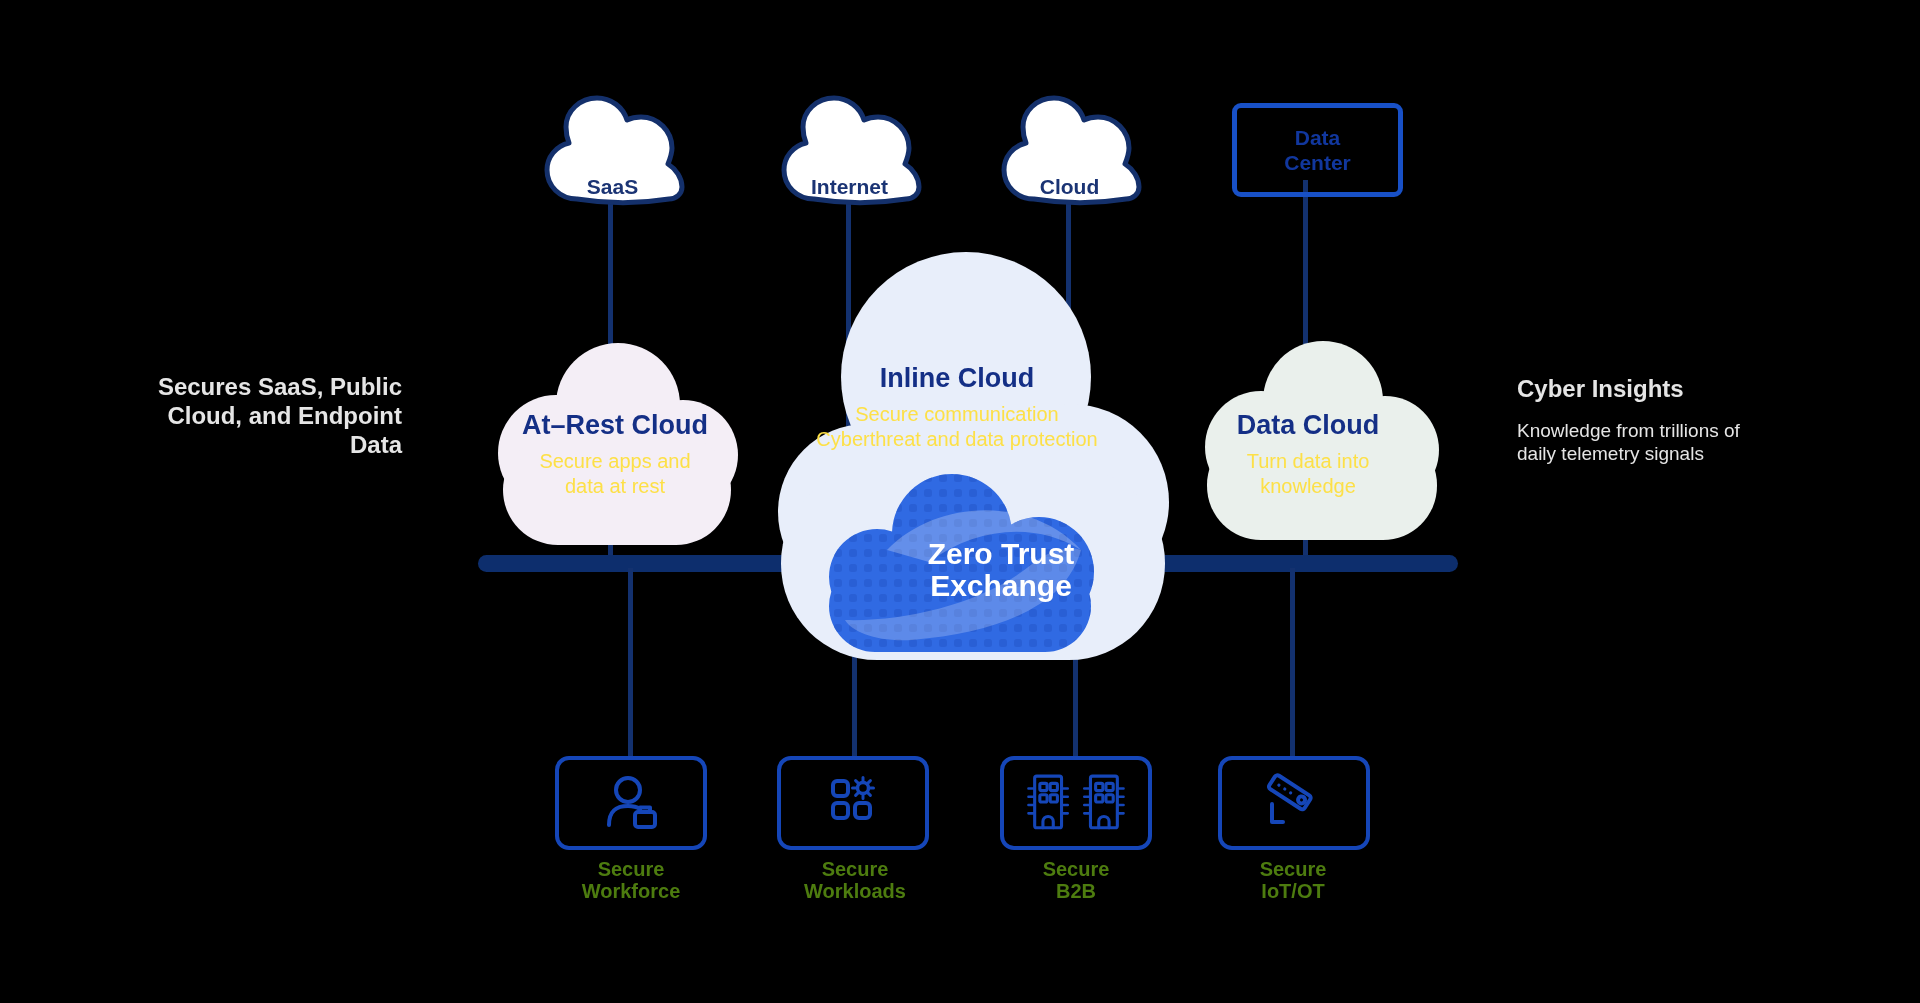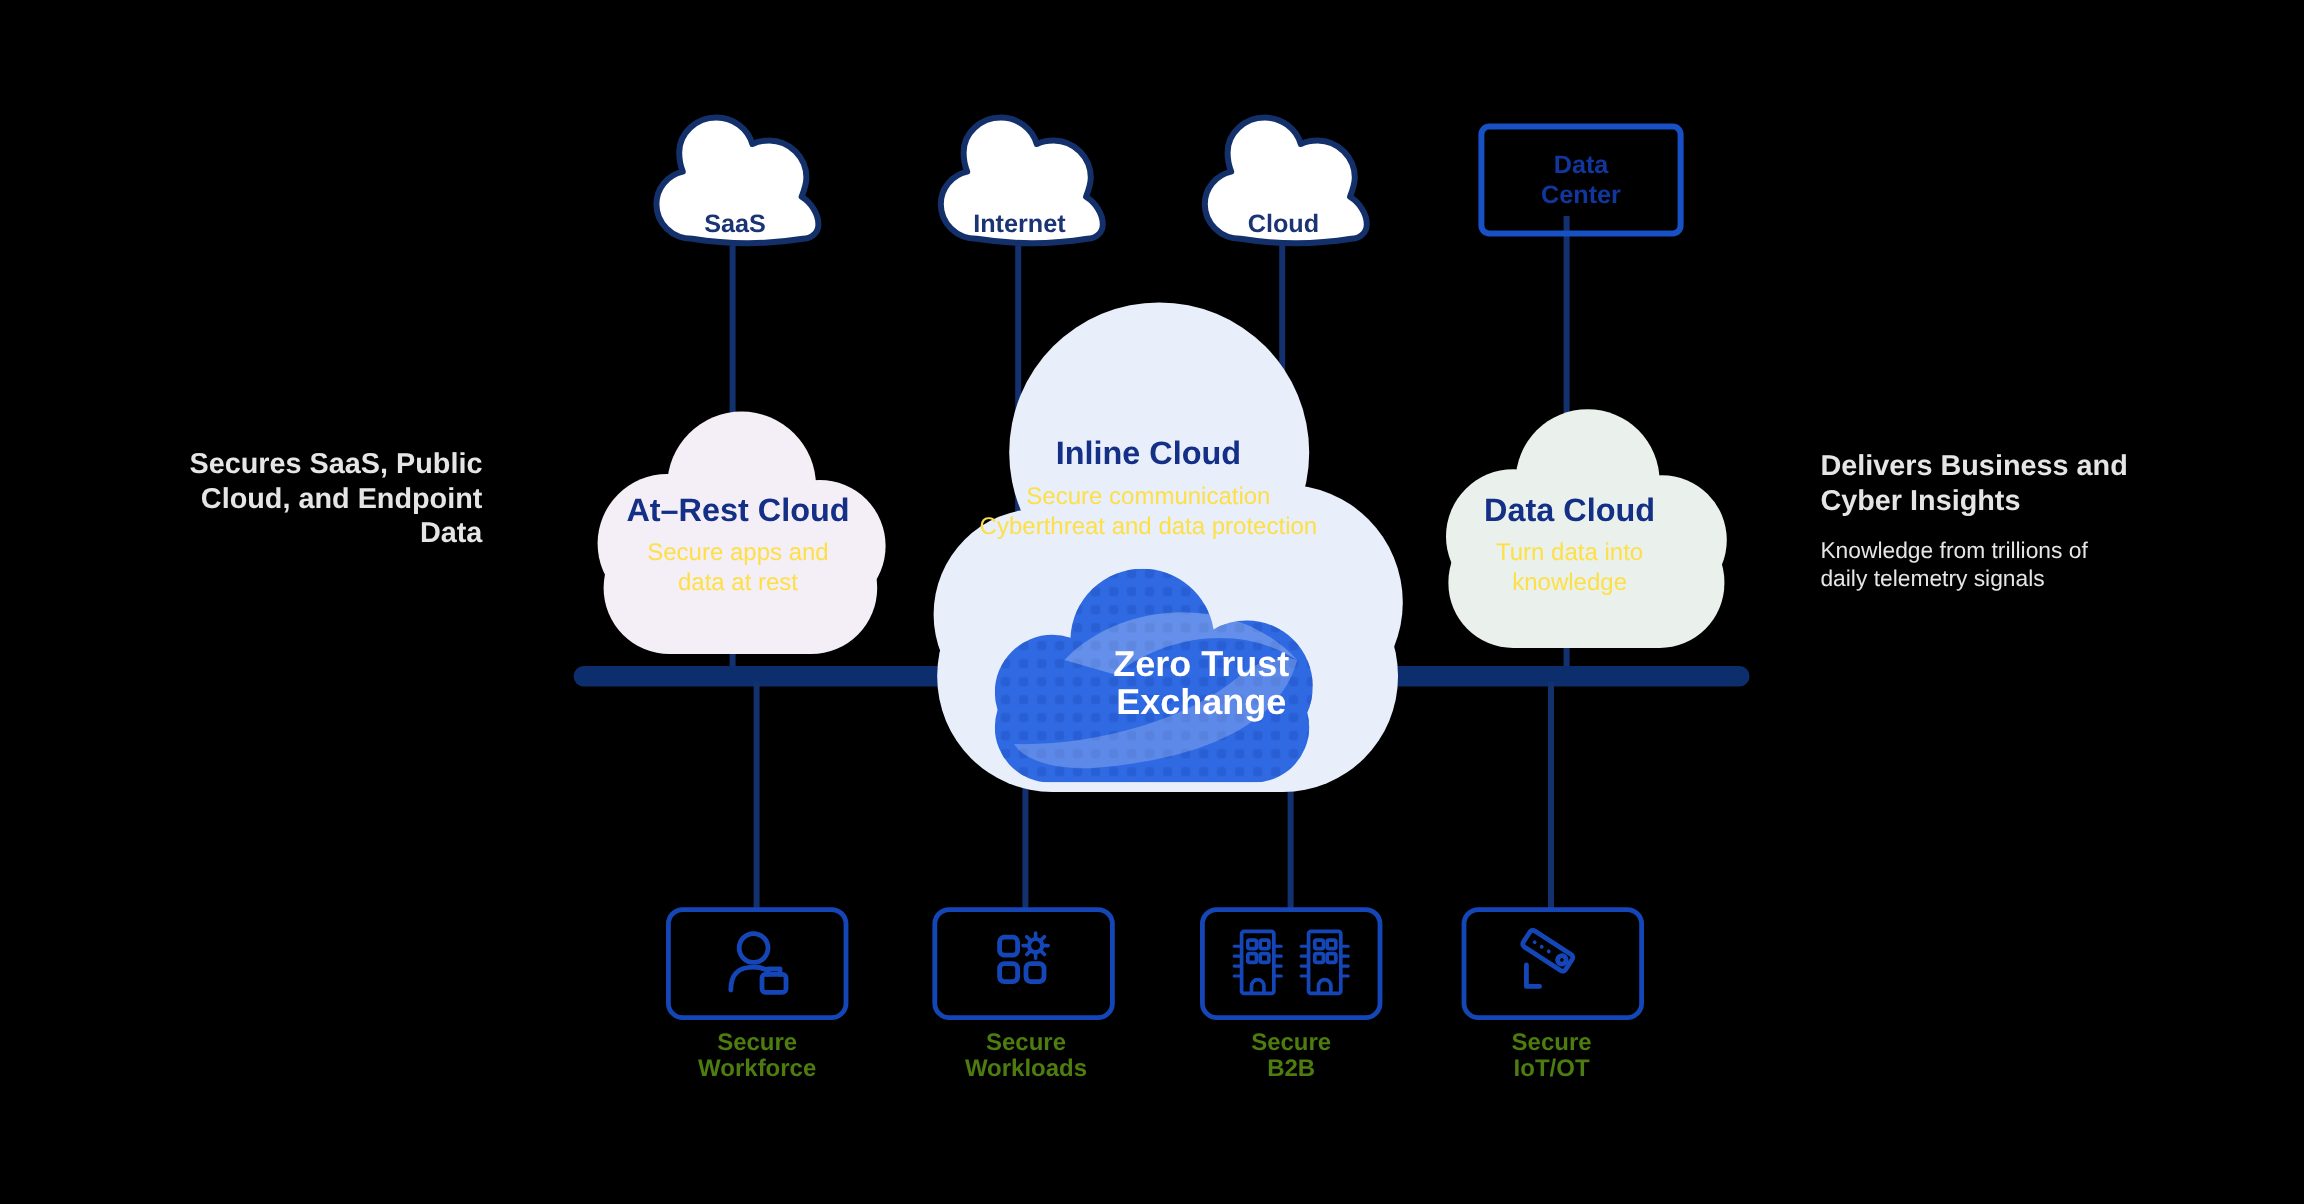--- a/index.html
+++ b/index.html
@@ -175,21 +175,20 @@
 
   <div class="note note-left">
     <div class="note-heading">
       <div>Secures SaaS, Public</div>
       <div>Cloud, and Endpoint Data</div>
     </div>
   </div>
 
   <div class="note note-right">
     <div class="note-heading">
-      <div>Delivers Business and</div>
       <div>Cyber Insights</div>
     </div>
     <div class="note-body">
       <div>Knowledge from trillions of</div>
       <div>daily telemetry signals</div>
     </div>
   </div>
 
   <div class="bottom-box" style="left:555px;">
     <svg width="72" height="72" viewBox="0 0 72 72">

